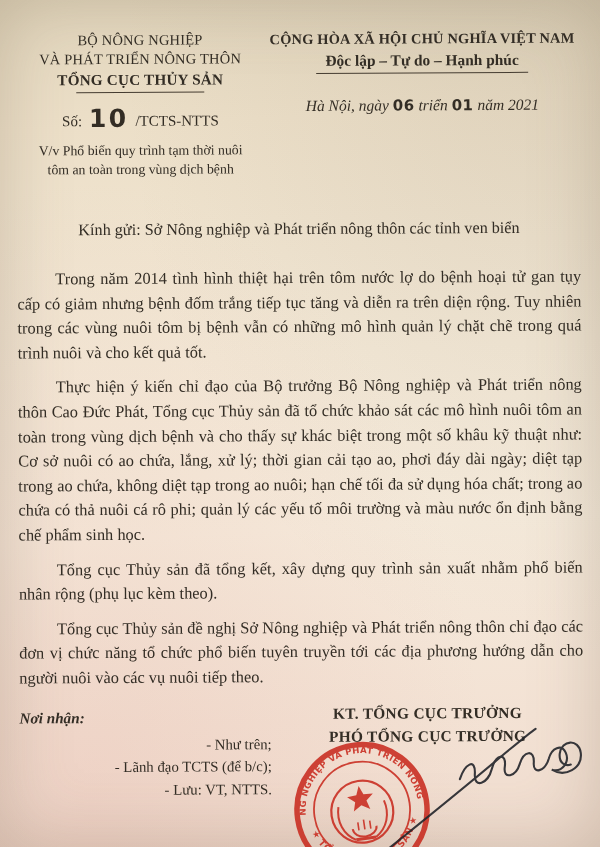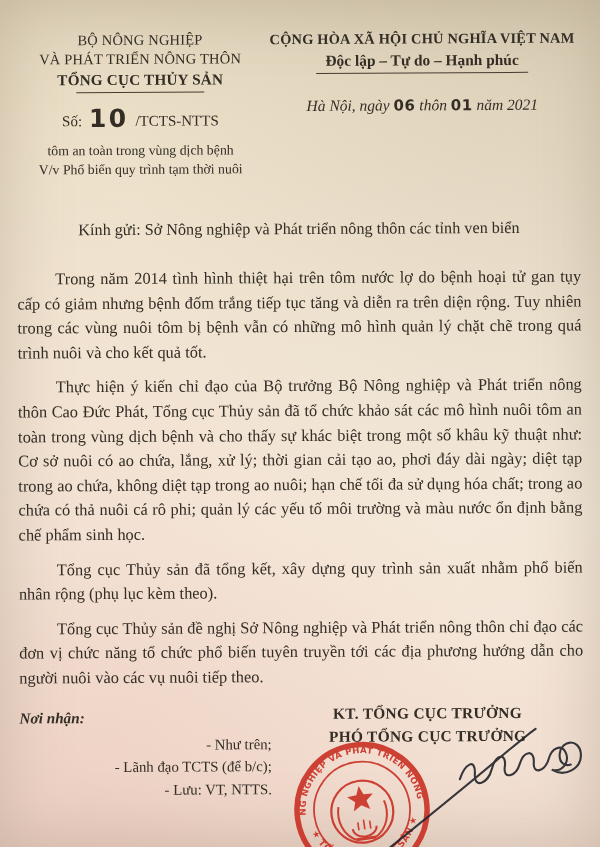--- a/index.html
+++ b/index.html
@@ -53,32 +53,32 @@
         <div class="org-line">BỘ NÔNG NGHIỆP</div>
         <div class="org-line">VÀ PHÁT TRIỂN NÔNG THÔN</div>
         <div class="dept">TỔNG CỤC THỦY SẢN</div>
         <div class="u-line u-dept"></div>
         <div class="so-line">
           <span>Số:</span>
           <span class="so-num">10</span>
           <span>/TCTS-NTTS</span>
         </div>
         <div class="subject">
+          <div>V/v Phổ biến quy trình tạm thời nuôi</div>
           <div>tôm an toàn trong vùng dịch bệnh</div>
-          <div>V/v Phổ biến quy trình tạm thời nuôi</div>
         </div>
       </div>
       <div class="h-right">
         <div class="nat1">CỘNG HÒA XÃ HỘI CHỦ NGHĨA VIỆT NAM</div>
         <div class="nat2">Độc lập – Tự do – Hạnh phúc</div>
         <div class="u-line u-nat"></div>
         <div class="date-line">
           <span>Hà Nội, ngày</span>
           <span class="stamp-num">06</span>
-          <span>thôn</span>
+          <span>triển</span>
           <span class="stamp-num">01</span>
           <span>năm 2021</span>
         </div>
       </div>
     </div>
 
     <div class="recipient">Kính gửi: Sở Nông nghiệp và Phát triển nông thôn các tỉnh ven biển</div>
 
     <div class="body-text">
       <p>Trong năm 2014 tình hình thiệt hại trên tôm nước lợ do bệnh hoại tử gan tụy cấp có giảm nhưng bệnh đốm trắng tiếp tục tăng và diễn ra trên diện rộng. Tuy nhiên trong các vùng nuôi tôm bị bệnh vẫn có những mô hình quản lý chặt chẽ trong quá trình nuôi và cho kết quả tốt.</p>

